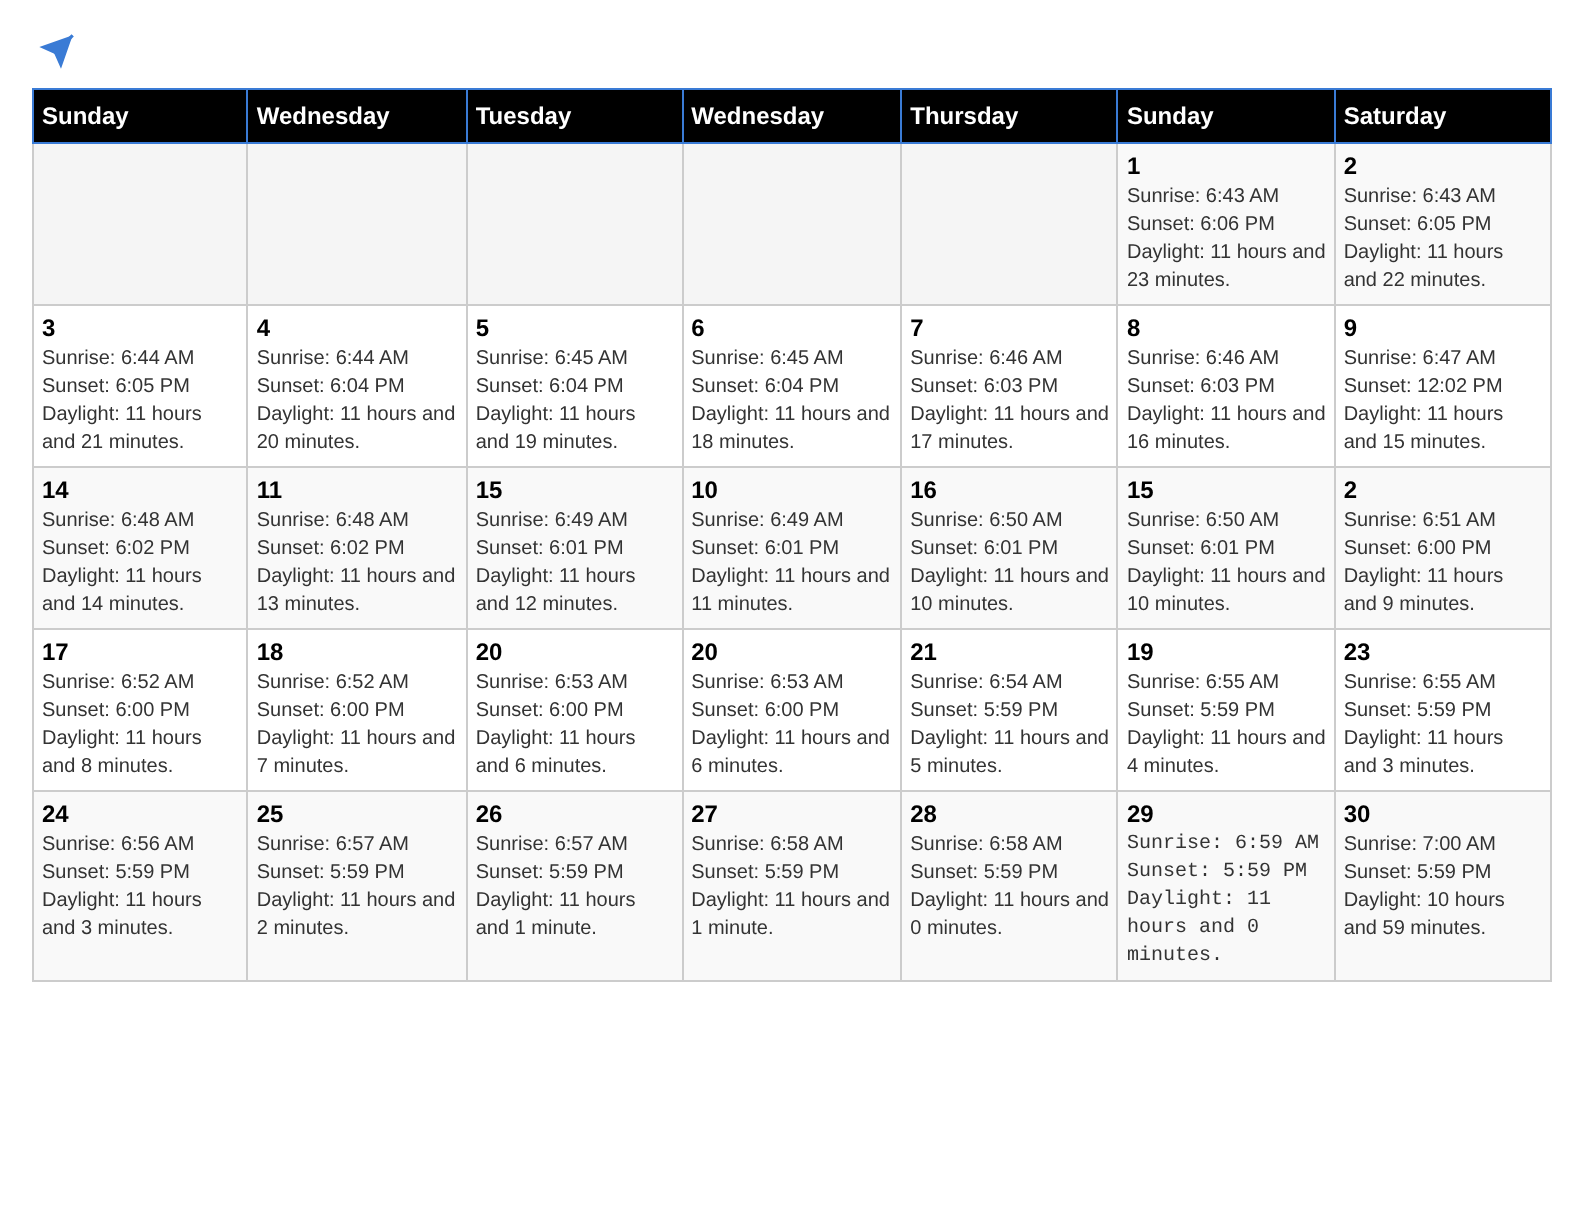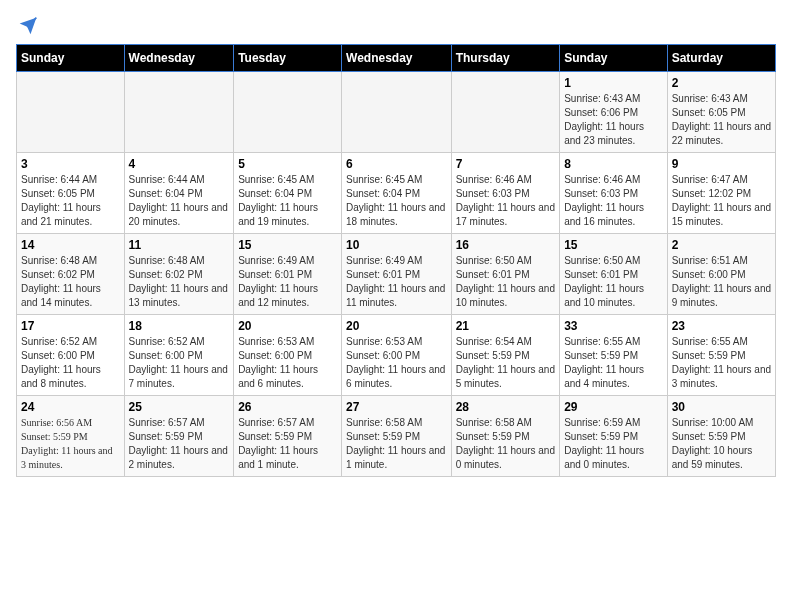--- a/index.html
+++ b/index.html
@@ -250,36 +250,36 @@
 Sunset: 6:00 PM
 Daylight: 11 hours and 6 minutes.</div>
         </td>
         <td>
           <span class="day-num">21</span>
           <div class="day-info" style="white-space: pre-line;">Sunrise: 6:54 AM
 Sunset: 5:59 PM
 Daylight: 11 hours and 5 minutes.</div>
         </td>
         <td>
-          <span class="day-num">33</span>
+          <span class="day-num">19</span>
           <div class="day-info" style="white-space: pre-line;">Sunrise: 6:55 AM
 Sunset: 5:59 PM
 Daylight: 11 hours and 4 minutes.</div>
         </td>
         <td>
           <span class="day-num">23</span>
           <div class="day-info" style="white-space: pre-line;">Sunrise: 6:55 AM
 Sunset: 5:59 PM
 Daylight: 11 hours and 3 minutes.</div>
         </td>
       </tr>
       <tr>
         <td>
           <span class="day-num">24</span>
-          <div class="day-info" style="white-space: pre-line; font-family: Liberation Serif, serif;">Sunrise: 6:56 AM
+          <div class="day-info" style="white-space: pre-line;">Sunrise: 6:56 AM
 Sunset: 5:59 PM
 Daylight: 11 hours and 3 minutes.</div>
         </td>
         <td>
           <span class="day-num">25</span>
           <div class="day-info" style="white-space: pre-line;">Sunrise: 6:57 AM
 Sunset: 5:59 PM
 Daylight: 11 hours and 2 minutes.</div>
         </td>
         <td>
@@ -295,25 +295,25 @@
 Daylight: 11 hours and 1 minute.</div>
         </td>
         <td>
           <span class="day-num">28</span>
           <div class="day-info" style="white-space: pre-line;">Sunrise: 6:58 AM
 Sunset: 5:59 PM
 Daylight: 11 hours and 0 minutes.</div>
         </td>
         <td>
           <span class="day-num">29</span>
-          <div class="day-info" style="white-space: pre-line;">Sunrise: 6:59 AM
+          <div class="day-info" style="white-space: pre-line; font-family: Liberation Mono, monospace;">Sunrise: 6:59 AM
 Sunset: 5:59 PM
 Daylight: 11 hours and 0 minutes.</div>
         </td>
         <td>
           <span class="day-num">30</span>
-          <div class="day-info" style="white-space: pre-line;">Sunrise: 10:00 AM
+          <div class="day-info" style="white-space: pre-line;">Sunrise: 7:00 AM
 Sunset: 5:59 PM
 Daylight: 10 hours and 59 minutes.</div>
         </td>
       </tr>
     </tbody>
 </table>
 
 </body></html>

